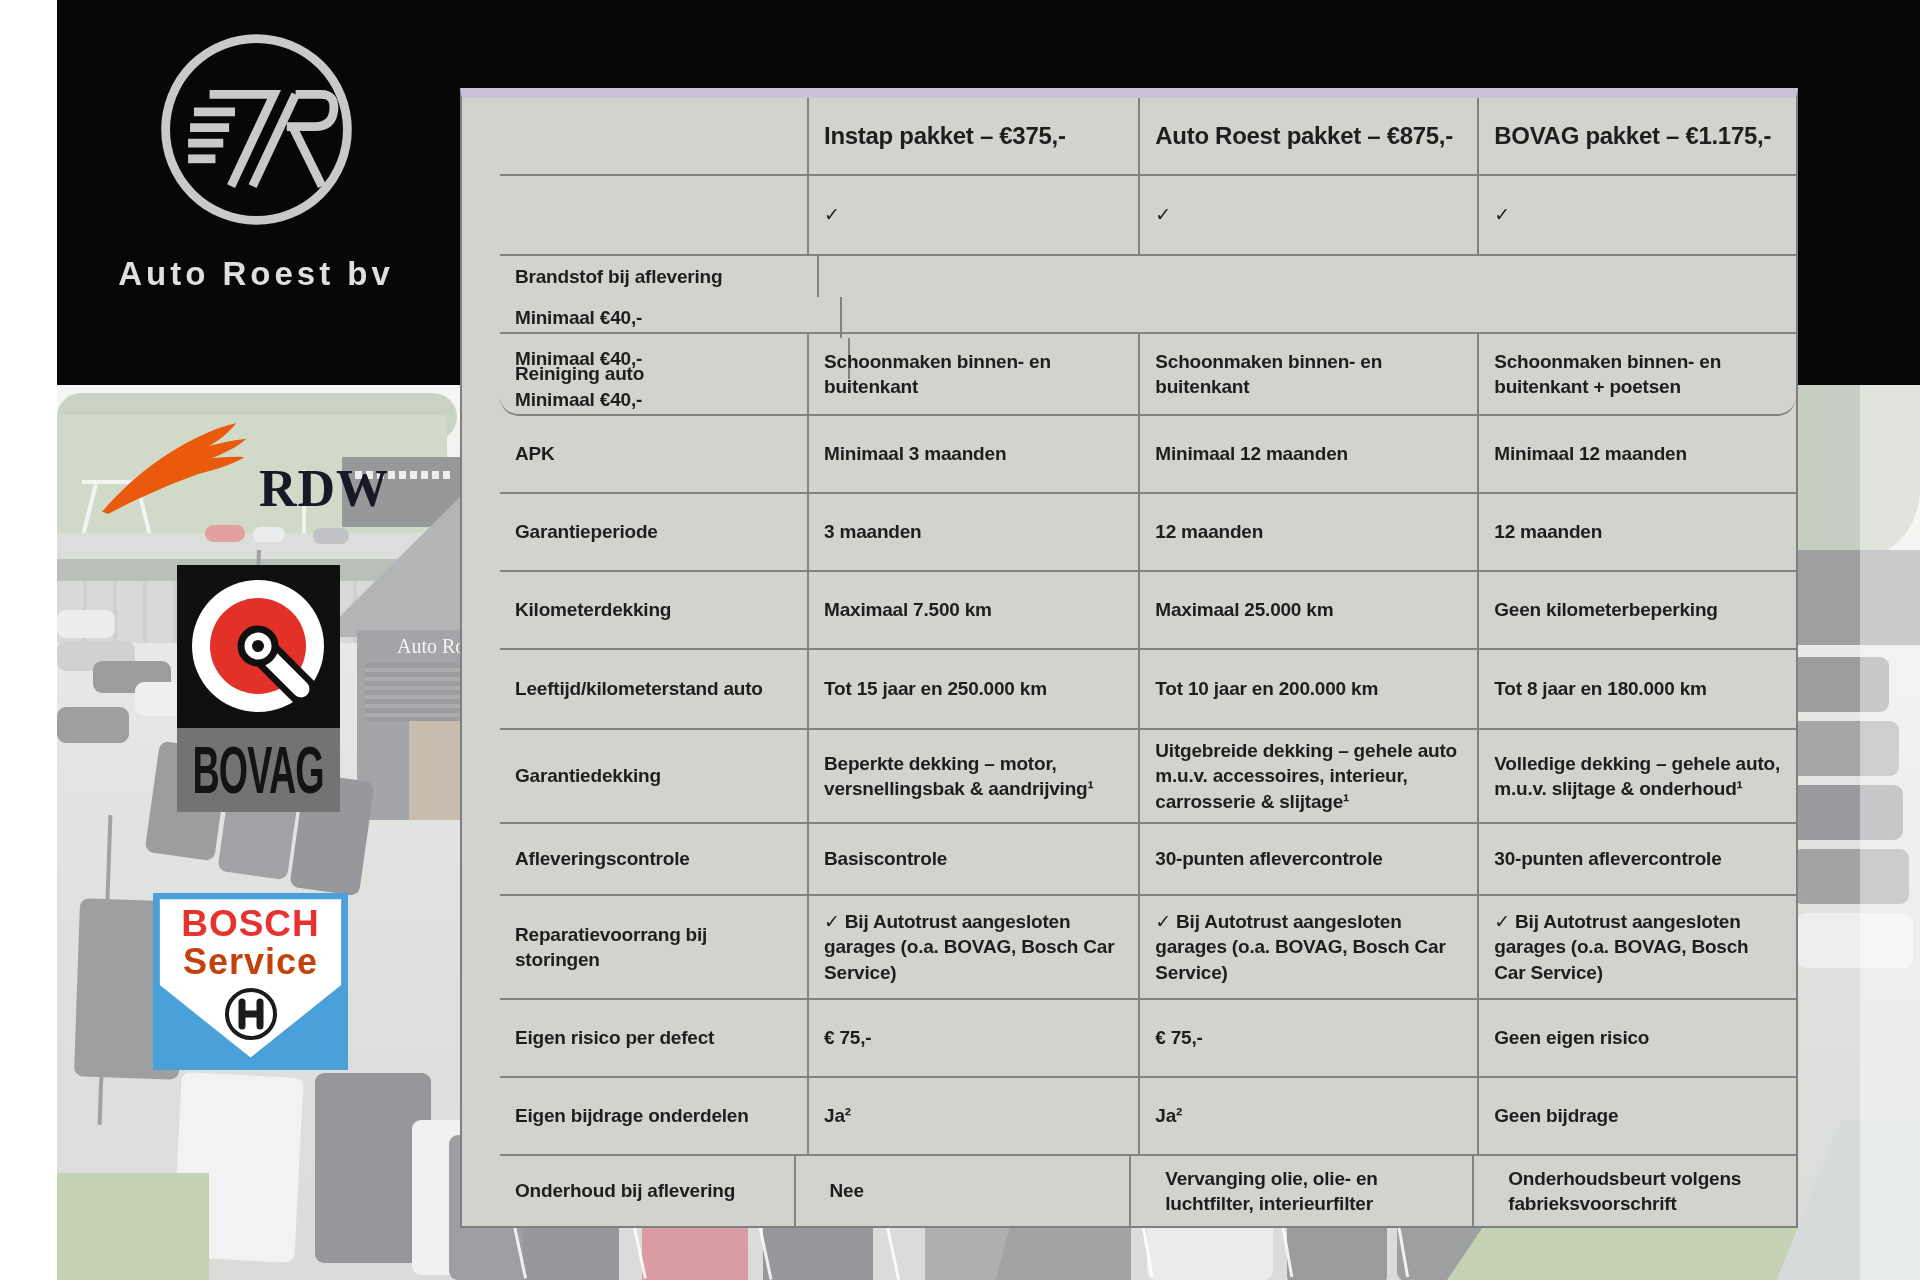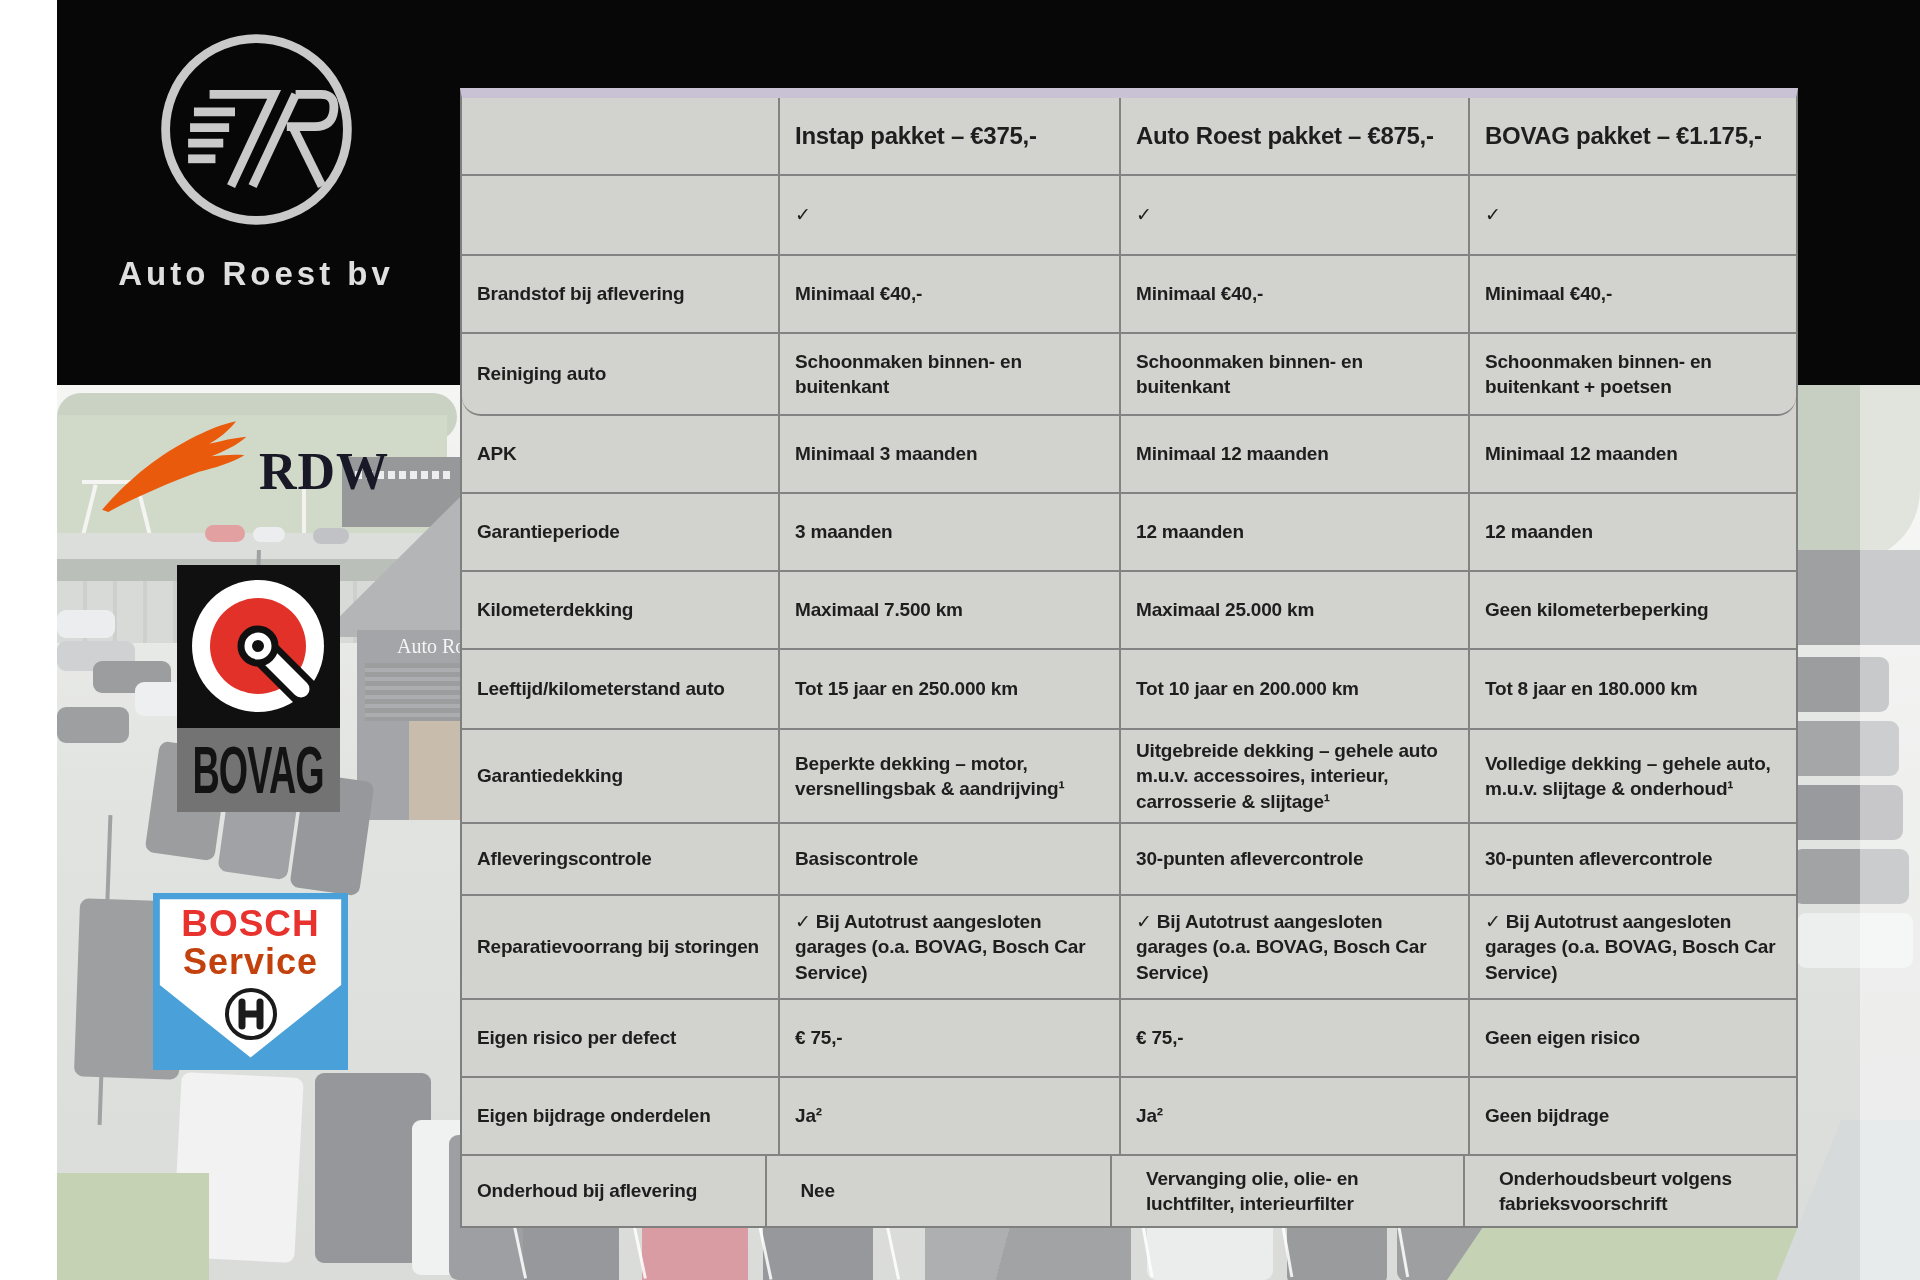--- a/index.html
+++ b/index.html
@@ -15,38 +15,38 @@
       font-size:33px;font-weight:bold;letter-spacing:4px;}
   
   #photo{left:57px;top:385px;width:1863px;height:895px;z-index:1;overflow:hidden;
       background:linear-gradient(#eceeea 0%,#d8dbd5 18%,#c2c6c0 45%,#b2b6b1 100%);}
   .car{position:absolute;border-radius:9px;}
   .pline{position:absolute;background:rgba(255,255,255,.85);}
   #wash{left:0;top:0;width:1863px;height:895px;background:rgba(255,255,255,.52);}
   #wash-right{left:1803px;top:0;width:60px;height:895px;background:rgba(255,255,255,.45);}
   
   .logo{z-index:3;}
-  #rdw-logo{left:100px;top:415px;width:310px;height:100px;display:flex;align-items:center;}
+  #rdw-logo{left:100px;top:415px;width:310px;height:100px;display:flex;align-items:flex-end;}
   #rdw-word{font-family:"Liberation Serif","DejaVu Serif",serif;font-size:52px;font-weight:600;
       color:#181827;line-height:1;margin:14px 0 0 -6px;letter-spacing:1px;}
   #bovag-logo{left:177px;top:565px;width:163px;height:247px;background:#ffffff;}
   #bovag-bottom{left:0;top:163px;width:163px;height:84px;background:#737373;
       display:flex;align-items:center;justify-content:center;}
   #bovag-word{font-weight:bold;font-size:46px;color:#131313;letter-spacing:-1px;
       transform:scale(.82,1.45);transform-origin:center;}
   #bosch-logo{left:153px;top:893px;width:195px;height:177px;background:#4aa0d8;}
   #bosch-banner{left:0;top:0;width:195px;height:177px;background:#ffffff;
       clip-path:polygon(3.5% 3.5%,96.5% 3.5%,96.5% 52%,50% 93%,3.5% 52%);
       text-align:center;}
   #bosch-word{margin-top:10px;font-size:37px;font-weight:900;color:#e8322e;letter-spacing:1px;}
   #bosch-service{font-size:36px;font-weight:bold;color:#c2410c;margin-top:-4px;letter-spacing:1px;}
   
   #pkg-table{left:460px;top:88px;width:1338px;z-index:4;
       border:2px solid #7f7f7f;border-top:10px solid #c9c2d4;box-sizing:border-box;
-      background:#d2d2cf;color:#1e1e1e;}
+      background:#d2d2cf;color:#1e1e1e;padding-left:38px;}
   .trow{display:flex;border-bottom:2px solid #838383;}
   .trow:last-child{border-bottom:none;}
   .tcell{box-sizing:border-box;border-right:2px solid #838383;padding:8px 15px;
       display:flex;align-items:center;font-weight:bold;font-size:19px;line-height:1.32;
       letter-spacing:-0.2px;}
   .tcell:last-child{border-right:none;}
   .c0{width:319px;} .c1{width:342px;} .c2{width:350px;} .c3{width:327px;}
   .thead .tcell{font-size:24px;letter-spacing:-0.3px;}
   
   #left-strip{left:0;top:0;width:57px;height:1280px;background:#ffffff;z-index:5;}
@@ -195,21 +195,21 @@
     <div class="tcell c1">Instap pakket – €375,-</div>
     <div class="tcell c2">Auto Roest pakket – €875,-</div>
     <div class="tcell c3">BOVAG pakket – €1.175,-</div>
   </div>
   <div class="trow" style="height:78px;">
     <div class="tcell c0"></div>
     <div class="tcell c1">✓</div>
     <div class="tcell c2">✓</div>
     <div class="tcell c3">✓</div>
   </div>
-  <div class="trow" style="height:76px;">
+  <div class="trow" style="height:76px;flex-direction:column;">
     <div class="tcell c0">Brandstof bij aflevering</div>
     <div class="tcell c1">Minimaal €40,-</div>
     <div class="tcell c2">Minimaal €40,-</div>
     <div class="tcell c3">Minimaal €40,-</div>
   </div>
   <div class="trow" style="height:80px;border-radius:19px;">
     <div class="tcell c0">Reiniging auto</div>
     <div class="tcell c1">Schoonmaken binnen- en buitenkant</div>
     <div class="tcell c2">Schoonmaken binnen- en buitenkant</div>
     <div class="tcell c3">Schoonmaken binnen- en buitenkant + poetsen</div>

